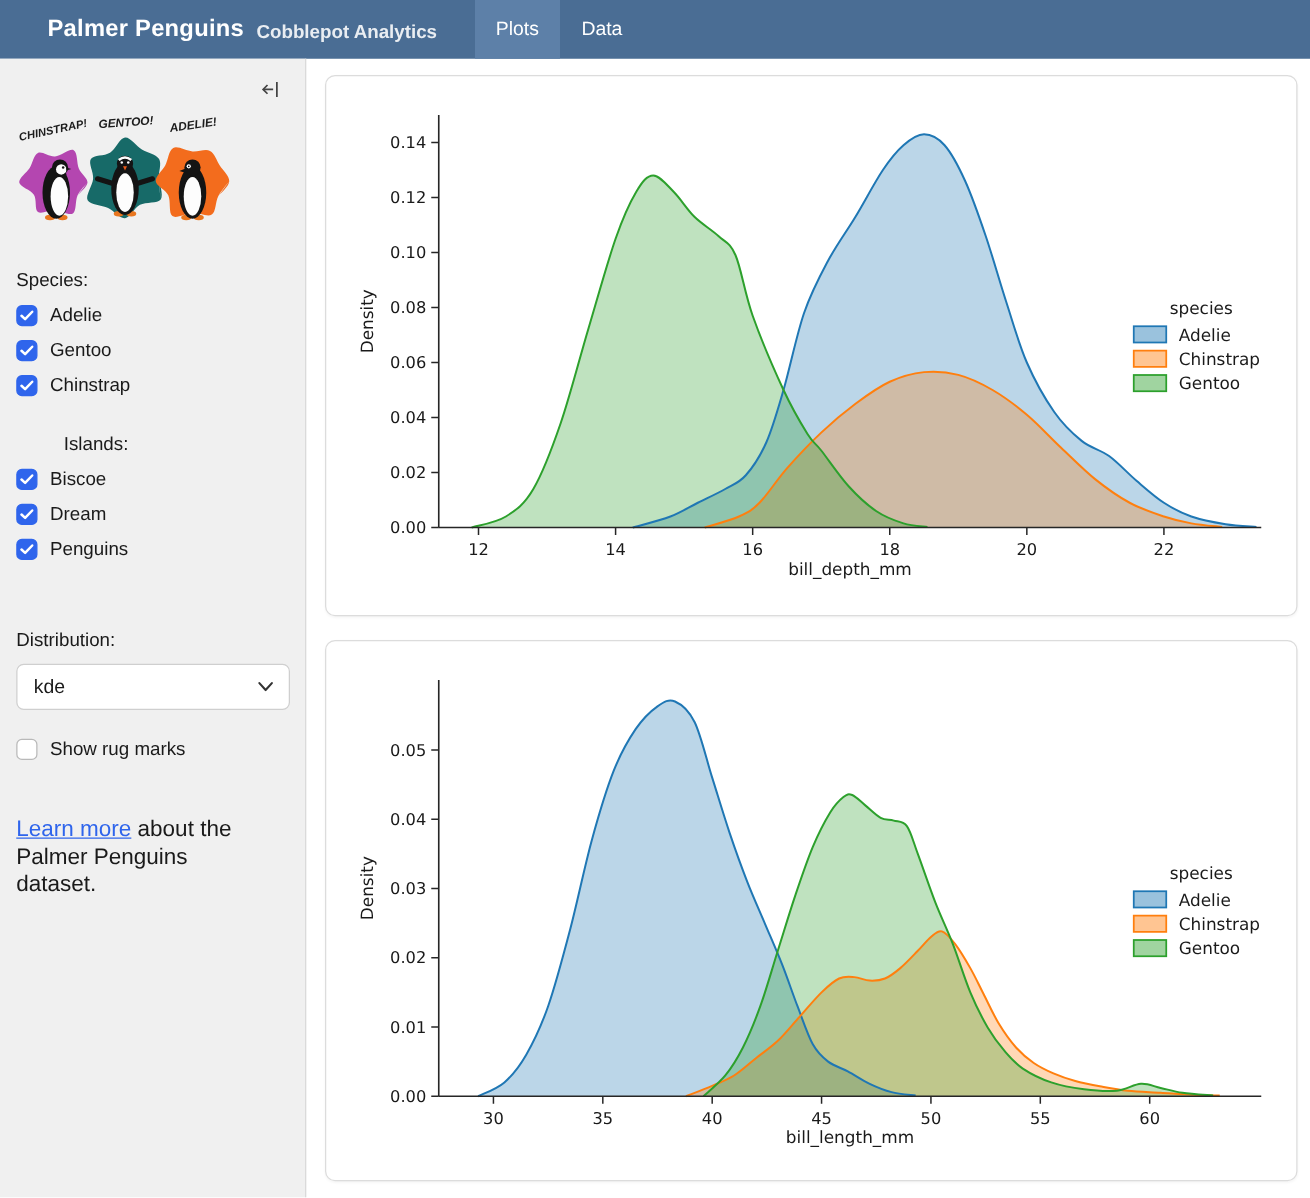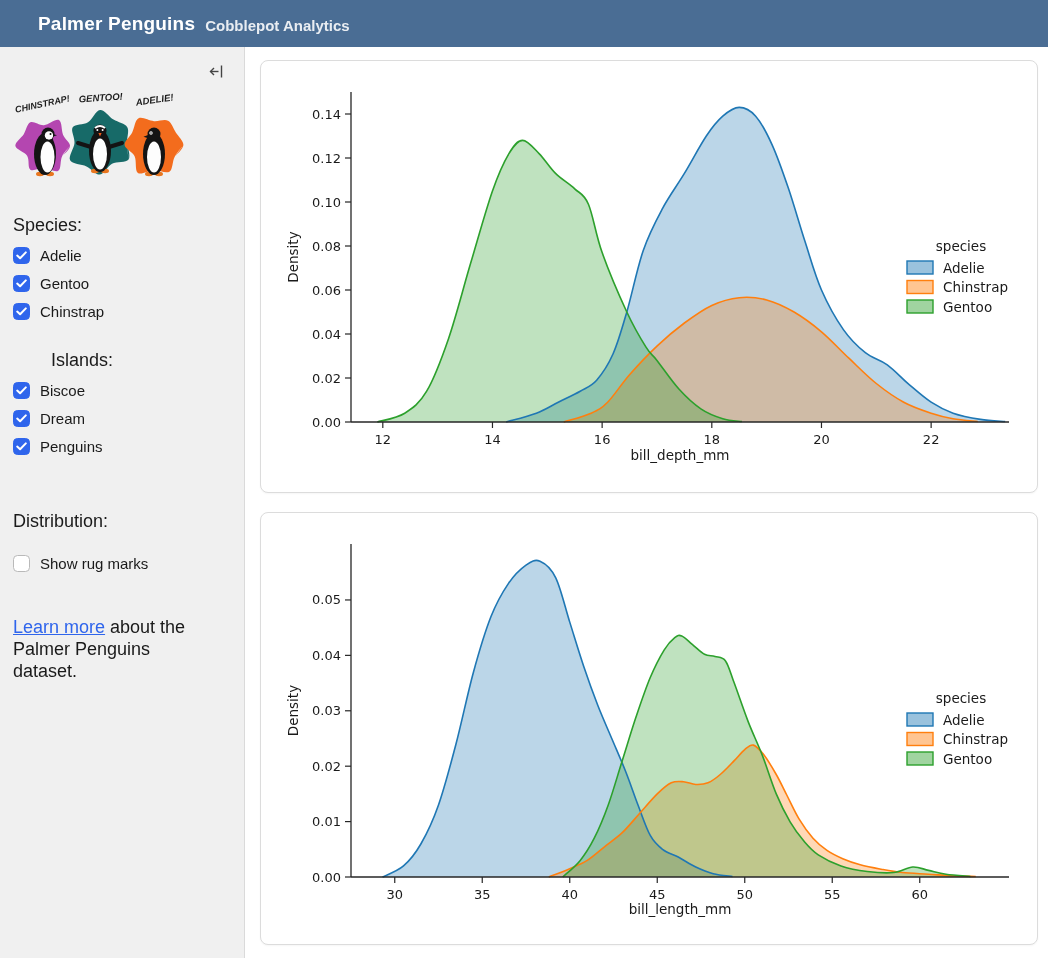--- a/index.html
+++ b/index.html
@@ -17,21 +17,21 @@
            font-size:15.5px;cursor:pointer;}
   .nav-tab.active{background:#5d80a8;}
 
   
   .sidebar{position:absolute;left:0;top:47px;width:245px;height:911px;
            background:#f0f0f0;border-right:1px solid #dadada;box-sizing:border-box;
            padding:12px 13px 0 13px;}
   .collapse-row{display:flex;justify-content:flex-end;padding-right:6px;height:24px;}
   .collapse-btn{cursor:pointer;display:flex;align-items:center;}
   .artwork{margin:8px 0 0 2px;}
-  .group-label{font-size:18px;margin-top:28px;margin-bottom:4px;}
+  .group-label{font-size:15px;margin-top:28px;margin-bottom:4px;}
   .check-row{display:flex;align-items:center;gap:10px;margin-top:11px;cursor:pointer;}
   .cb{width:17px;height:17px;border-radius:4.5px;border:1px solid #b9b9b9;background:#fff;
       box-sizing:border-box;display:flex;align-items:center;justify-content:center;flex:0 0 17px;}
   .cb.checked{background:#2f65ec;border-color:#2f65ec;}
   .cb svg{display:none;}
   .cb.checked svg{display:block;}
   .check-label{font-size:15px;}
   .islands-label{margin-top:30px;margin-left:38px;}
   .dist-label{margin-top:56px;}
   .select{position:relative;margin-top:10px;width:219px;height:37px;background:#fff;
@@ -51,20 +51,28 @@
   .card svg.plot{display:block;}
   .plot text{font-family:"DejaVu Sans",sans-serif;fill:#1a1a1a;}
 </style>
 </head>
 <body>
 
 <div class="navbar">
   <div class="brand">
     <span class="brand-title">Palmer Penguins</span>
     <span class="brand-sub">Cobblepot Analytics</span>
+  </div>
+  <div class="nav-tabs">
+    <div class="nav-tab active">
+      <span>Plots</span>
+    </div>
+    <div class="nav-tab">
+      <span>Data</span>
+    </div>
   </div>
 </div>
 
 <div class="sidebar">
   <div class="collapse-row">
     <span class="collapse-btn">
       <svg width="17" height="17" viewBox="0 0 17 17">
         <line x1="13.5" y1="2.5" x2="13.5" y2="14.5" stroke="#444" stroke-width="1.4"></line>
         <line x1="10.5" y1="8.5" x2="2.5" y2="8.5" stroke="#444" stroke-width="1.4"></line>
         <path d="M6 5 L2.5 8.5 L6 12" fill="none" stroke="#444" stroke-width="1.4"></path>
@@ -161,20 +169,26 @@
   <div class="check-row">
     <span class="cb checked">
       <svg width="11" height="9" viewBox="0 0 11 9">
           <path d="M1.2 4.6 L4.1 7.3 L9.8 1.4" fill="none" stroke="#fff" stroke-width="2" stroke-linecap="round" stroke-linejoin="round"></path>
         </svg>
     </span>
     <span class="check-label">Penguins</span>
   </div>
 
   <div class="group-label dist-label">Distribution:</div>
+  <div class="select">
+    <span>kde</span>
+    <svg class="chev" width="13" height="9" viewBox="0 0 13 9">
+      <path d="M1.5 1.5 L6.5 7 L11.5 1.5" fill="none" stroke="#333" stroke-width="1.7" stroke-linecap="round" stroke-linejoin="round"></path>
+    </svg>
+  </div>
 
   <div class="check-row rug-row">
     <span class="cb">
       
     </span>
     <span class="check-label">Show rug marks</span>
   </div>
 
   <div class="footer-note">
     <a>Learn more</a><span> about the Palmer Penguins dataset.</span>

